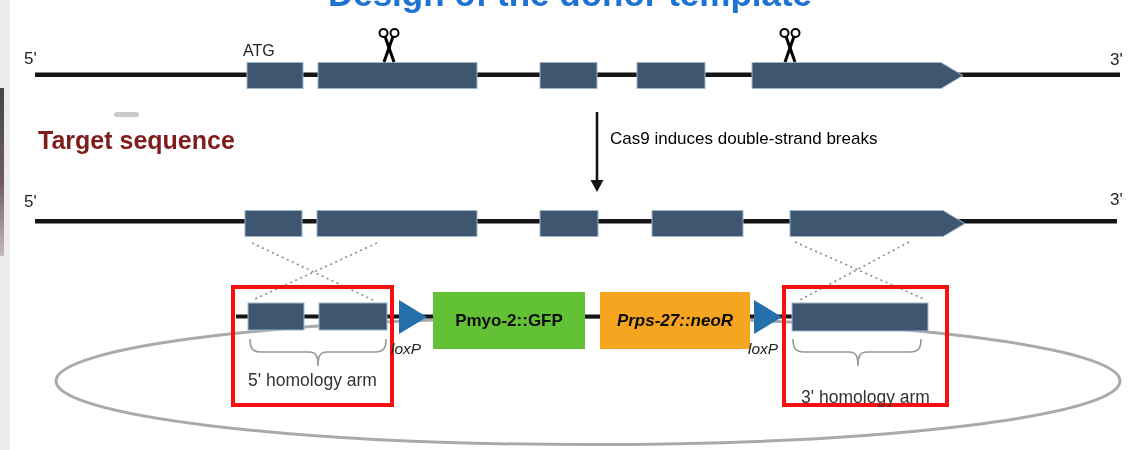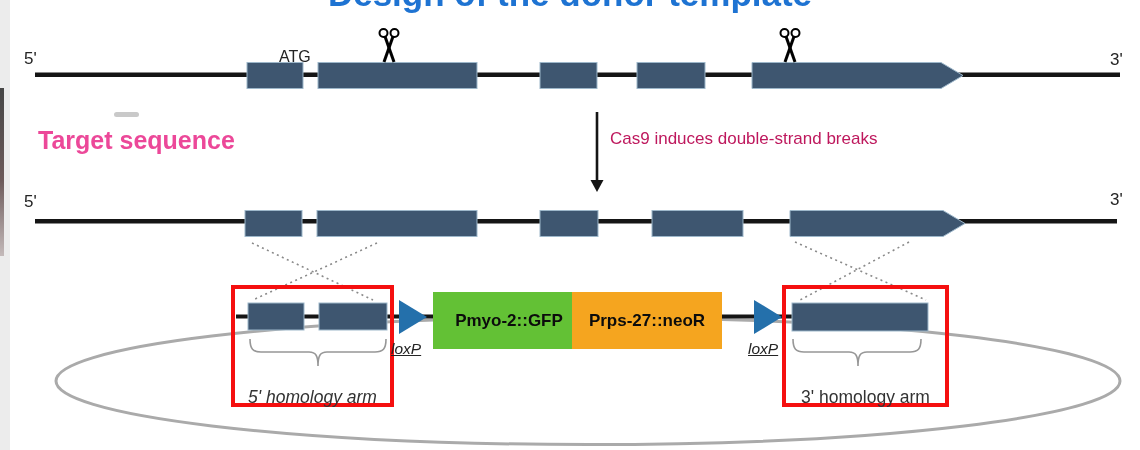--- a/index.html
+++ b/index.html
@@ -7,25 +7,25 @@
     position:relative;width:1140px;height:450px;overflow:hidden;background:#fff;
     font-family:"Liberation Sans",sans-serif;
   }
   .edge-band{position:absolute;left:0;top:0;width:10px;height:450px;background:#ececec;}
   .edge-dark{position:absolute;left:0;top:88px;width:4px;height:168px;
     background:linear-gradient(180deg,#474747,#6d5b5b 55%,#c4baba);}
   .smudge{position:absolute;left:114px;top:112px;width:25px;height:5px;background:#c9c9c9;border-radius:3px;}
   svg.layer{position:absolute;left:0;top:0;}
   .lbl{position:absolute;color:#1b1b1b;white-space:nowrap;line-height:1.1;}
   .title{left:0;right:0;top:-25px;text-align:center;font-size:35px;font-weight:700;color:var(--title);}
-  .section{font-size:25px;font-weight:700;color:#ec4899;}
-  .caption{font-size:17px;color:#be185d;}
+  .section{font-size:25px;font-weight:700;color:#7f1d1d;}
+  .caption{font-size:17px;color:#000000;}
   .tick{font-size:17px;color:#242424;}
   .atg{font-size:16px;color:#242424;}
-  .loxp{font-size:15.5px;font-style:italic;color:#242424;text-decoration:underline;}
+  .loxp{font-size:15.5px;font-style:italic;color:#242424;}
   .armlbl{font-size:17.5px;color:#333;text-align:center;}
   .genebox{position:absolute;top:292px;height:57px;display:flex;align-items:center;justify-content:center;
     font-size:17px;font-weight:700;color:#0c0c0c;}
   .gfp{background:var(--gfpGreen);}
   .neo{background:var(--neoOrange);}
   
   .ink{fill:var(--ink);}
   .exon{fill:var(--exon);stroke:var(--exonEdge);stroke-width:1;}
   .dotted{stroke:var(--dottedGray);stroke-width:1.6;stroke-dasharray:2 3.5;fill:none;}
   .plasmid{fill:none;stroke:var(--plasmidGray);stroke-width:3;}
@@ -104,36 +104,36 @@
     <path class="brace" d="M250,339 C250,349 253,352 261,352 L309,352 C316,352 318,356 318,366 C318,356 320,352 327,352 L375,352 C383,352 386,349 386,339"></path>
     <path class="brace" d="M793,339 C793,349 796,352 804,352 L849,352 C856,352 858,356 858,366 C858,356 860,352 867,352 L910,352 C918,352 921,349 921,339"></path>
 
     <rect class="redbox" x="233" y="287" width="159" height="118"></rect>
     <rect class="redbox" x="784" y="287" width="163" height="118"></rect>
   </svg>
 
   <div class="genebox gfp" style="left:433px;width:152px;">
     <span>Pmyo-2::GFP</span>
   </div>
-  <div class="genebox neo" style="left:572px;width:150px;">
+  <div class="genebox neo" style="left:600px;width:150px;font-style:italic;">
     <span>Prps-27::neoR</span>
   </div>
 
   <div class="lbl title">Design of the donor template</div>
 
   <div class="lbl tick" style="left:24px;top:50px;">5'</div>
   <div class="lbl tick" style="left:1110px;top:51px;">3'</div>
-  <div class="lbl atg" style="left:243px;top:48px;margin-left:36px;">ATG</div>
+  <div class="lbl atg" style="left:243px;top:42px;">ATG</div>
 
   <div class="lbl section" style="left:38px;top:127px;">Target sequence</div>
   <div class="lbl caption" style="left:610px;top:130px;">Cas9 induces double-strand breaks</div>
 
   <div class="lbl tick" style="left:24px;top:193px;">5'</div>
   <div class="lbl tick" style="left:1110px;top:191px;">3'</div>
 
 
   <div class="lbl loxp" style="left:391px;top:340px;">loxP</div>
   <div class="lbl loxp" style="left:748px;top:340px;">loxP</div>
 
-  <div class="lbl armlbl" style="left:233px;top:388px;width:159px;font-style:italic;">5' homology arm</div>
+  <div class="lbl armlbl" style="left:233px;top:371px;width:159px;">5' homology arm</div>
   <div class="lbl armlbl" style="left:784px;top:388px;width:163px;">3' homology arm</div>
 
 </div>
 
 </body></html>

